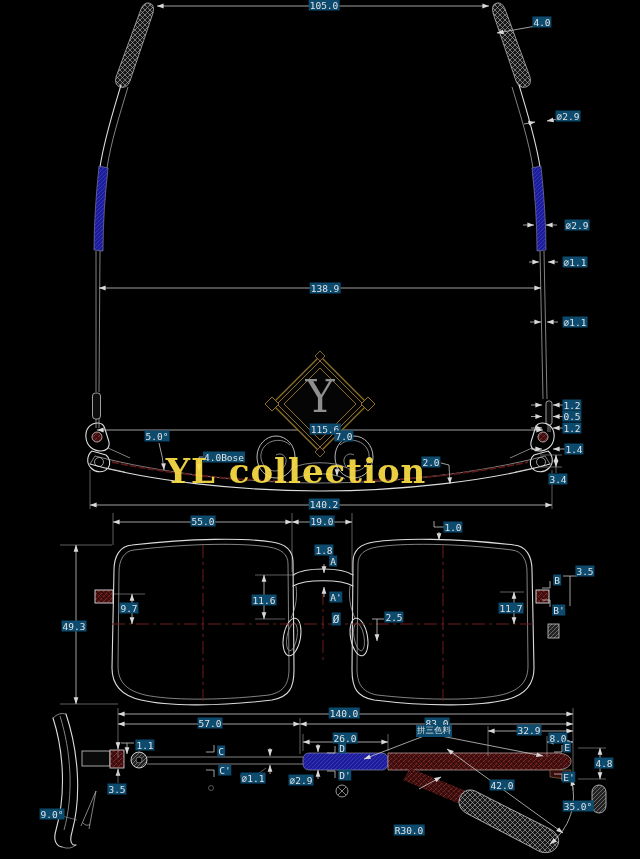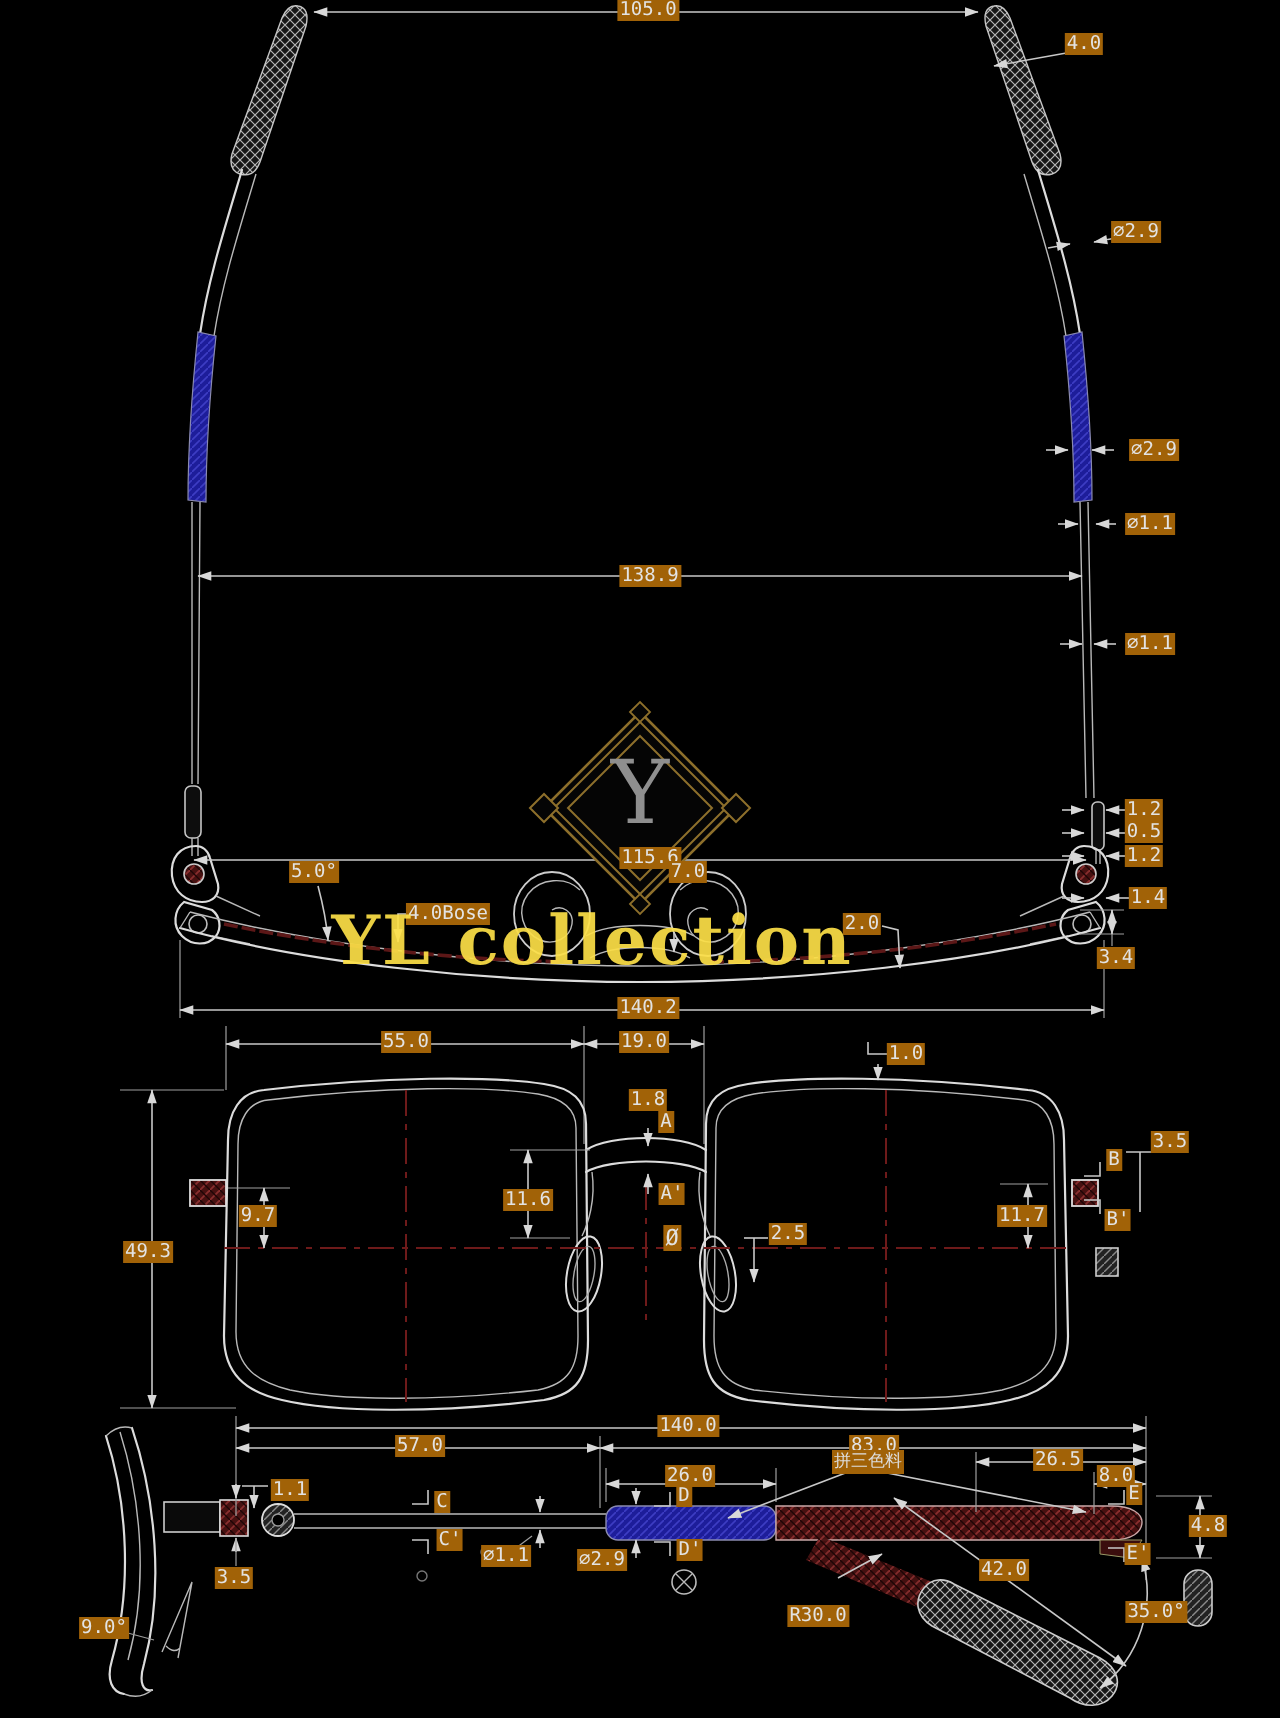--- a/index.html
+++ b/index.html
@@ -1,20 +1,20 @@
 <!DOCTYPE html>
 <html><head>
 <meta charset="utf-8">
 <style>
   html,body{margin:0;padding:0;background:#000;}
   .stage{position:relative;width:640px;height:859px;background:#000;overflow:hidden;
          font-family:"DejaVu Sans",sans-serif;}
   .stage svg{position:absolute;left:0;top:0;z-index:1;}
   .dim{position:absolute;transform:translate(-50%,-50%);
-       font:9.5px "DejaVu Sans Mono",monospace;color:#e3e3e3;background:#a16207;
+       font:9.5px "DejaVu Sans Mono",monospace;color:#e3e3e3;background:#0c4a6e;
        padding:0 1px;white-space:nowrap;z-index:3;letter-spacing:0;}
   .dim.sym{font-size:11px;}
   .dim.cn{font-size:8.5px;font-family:"DejaVu Sans",sans-serif;color:#ddd;}
   .wm-y{position:absolute;transform:translate(-50%,-54%);z-index:4;
         font-family:"DejaVu Serif",serif;font-size:44px;color:#8f8f8f;}
   .wm-brand{position:absolute;transform:translate(-50%,-50%);z-index:4;
         font-family:"DejaVu Serif",serif;font-weight:bold;font-size:34px;
         color:#fde047;letter-spacing:1px;opacity:.92;white-space:nowrap;}
   .ol{stroke:#dcdcdc;stroke-width:1.1;fill:none;stroke-linecap:round;}
   .ol2{stroke:#b9b9b9;stroke-width:.7;fill:none;}
@@ -285,35 +285,35 @@
 <span class="dim sym" style="left:336px;top:619px">Ø</span>
 <span class="dim" style="left:394px;top:617px">2.5</span>
 <span class="dim" style="left:511px;top:608px">11.7</span>
 <span class="dim" style="left:585px;top:571px">3.5</span>
 <span class="dim" style="left:557px;top:580px">B</span>
 <span class="dim" style="left:559px;top:610px">B'</span>
 
 <span class="dim" style="left:344px;top:713px">140.0</span>
 <span class="dim" style="left:210px;top:723px">57.0</span>
 <span class="dim" style="left:437px;top:723px">83.0</span>
-<span class="dim" style="left:529px;top:730px">26.5</span>
+<span class="dim" style="left:529px;top:730px">32.9</span>
 <span class="dim" style="left:558px;top:738px">8.0</span>
 <span class="dim cn" style="left:434px;top:731px">拼三色料</span>
 <span class="dim" style="left:145px;top:745px">1.1</span>
 <span class="dim" style="left:221px;top:751px">C</span>
 <span class="dim" style="left:225px;top:770px">C'</span>
 <span class="dim" style="left:345px;top:738px">26.0</span>
 <span class="dim" style="left:342px;top:748px">D</span>
 <span class="dim" style="left:345px;top:775px">D'</span>
 <span class="dim" style="left:567px;top:747px">E</span>
 <span class="dim" style="left:569px;top:777px">E'</span>
 <span class="dim" style="left:604px;top:763px">4.8</span>
 <span class="dim" style="left:253px;top:778px">⌀1.1</span>
 <span class="dim" style="left:301px;top:780px">⌀2.9</span>
-<span class="dim" style="left:409px;top:808px">R30.0</span>
+<span class="dim" style="left:409px;top:830px">R30.0</span>
 <span class="dim" style="left:502px;top:785px">42.0</span>
 <span class="dim" style="left:578px;top:806px">35.0°</span>
 <span class="dim" style="left:117px;top:789px">3.5</span>
 <span class="dim" style="left:52px;top:814px">9.0°</span>
 
 <span class="wm-y" style="left:320px;top:399px">Y</span>
 <span class="wm-brand" style="left:296px;top:471px">YL collection</span>
 
 </div>
 

